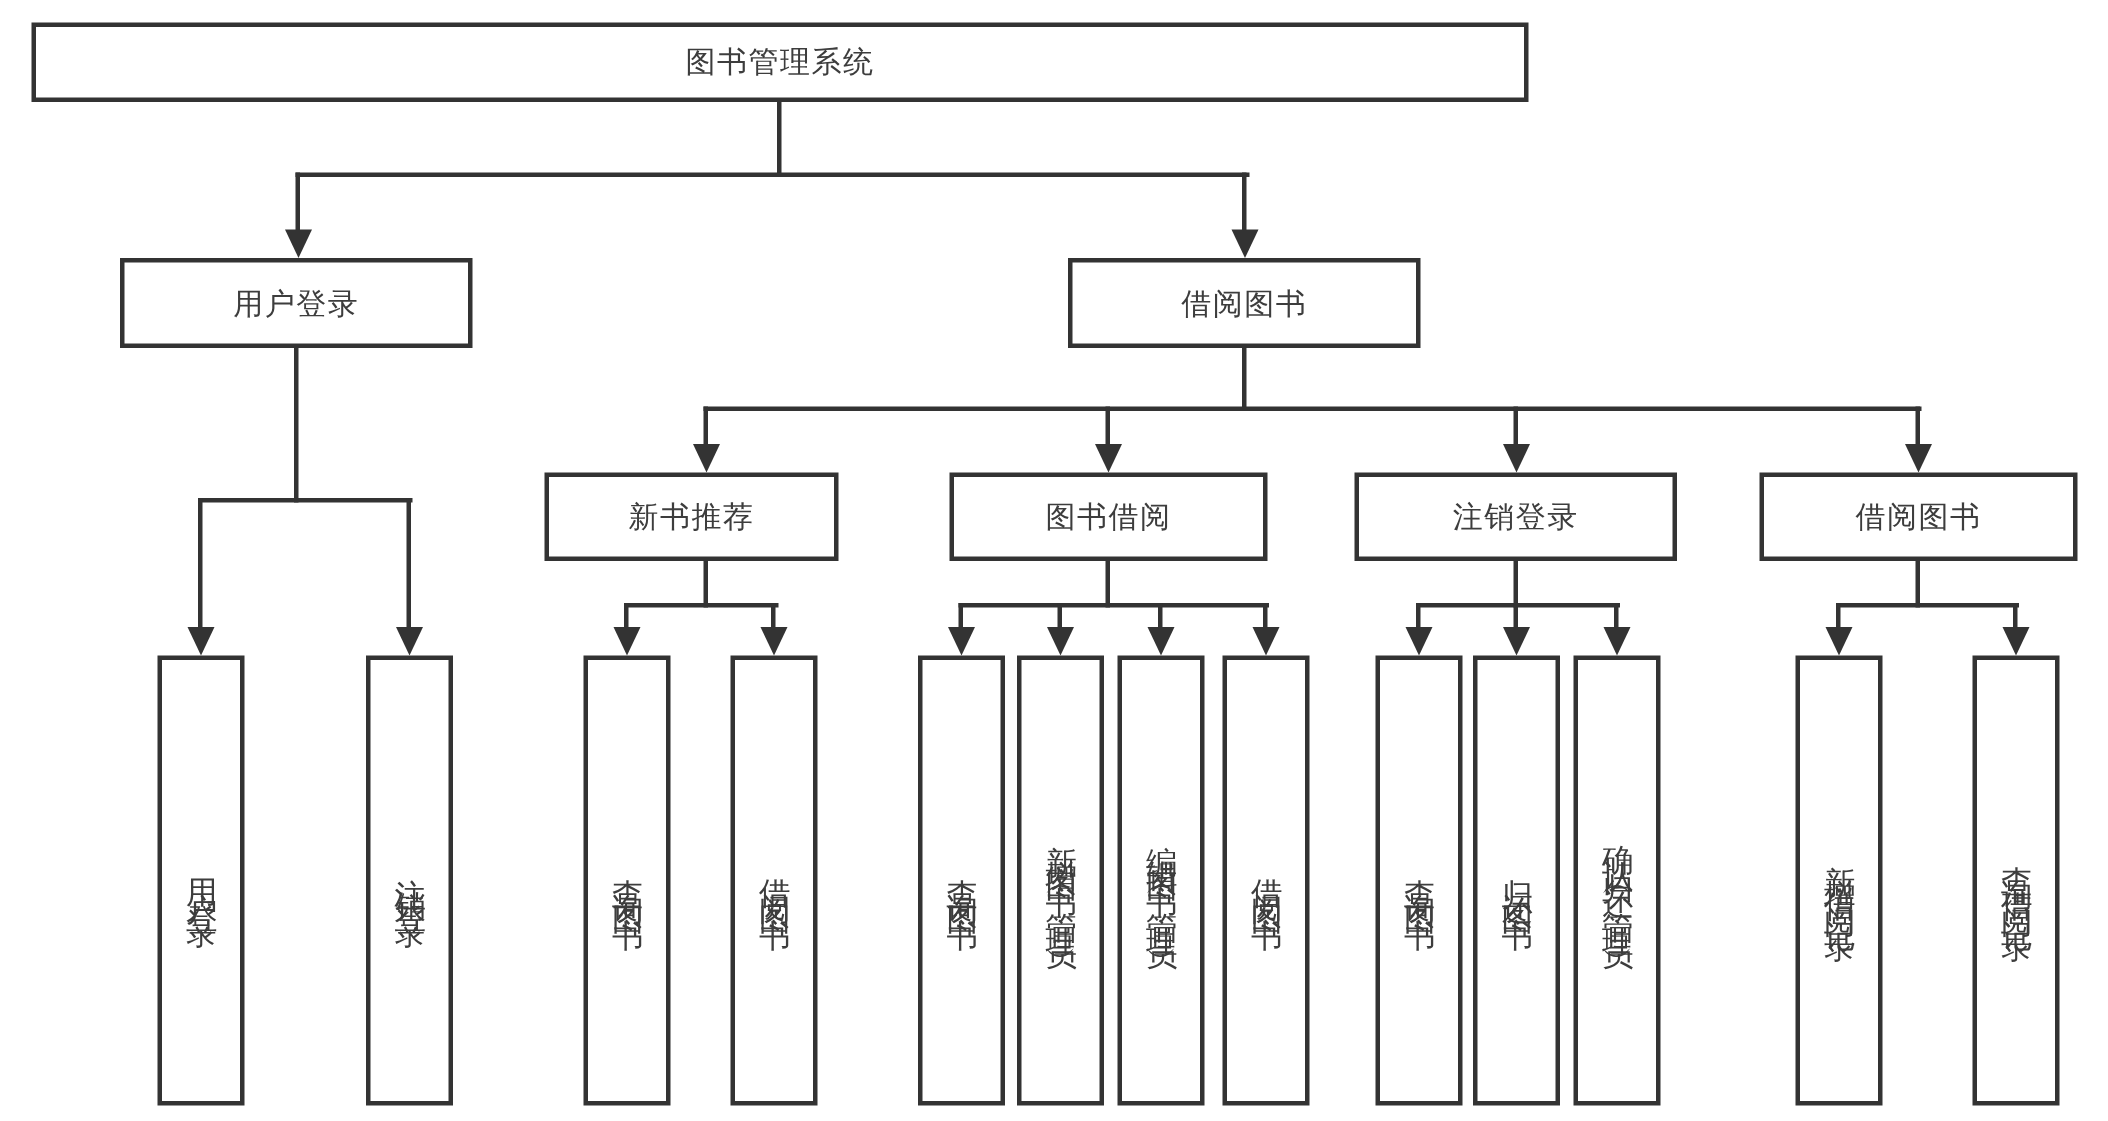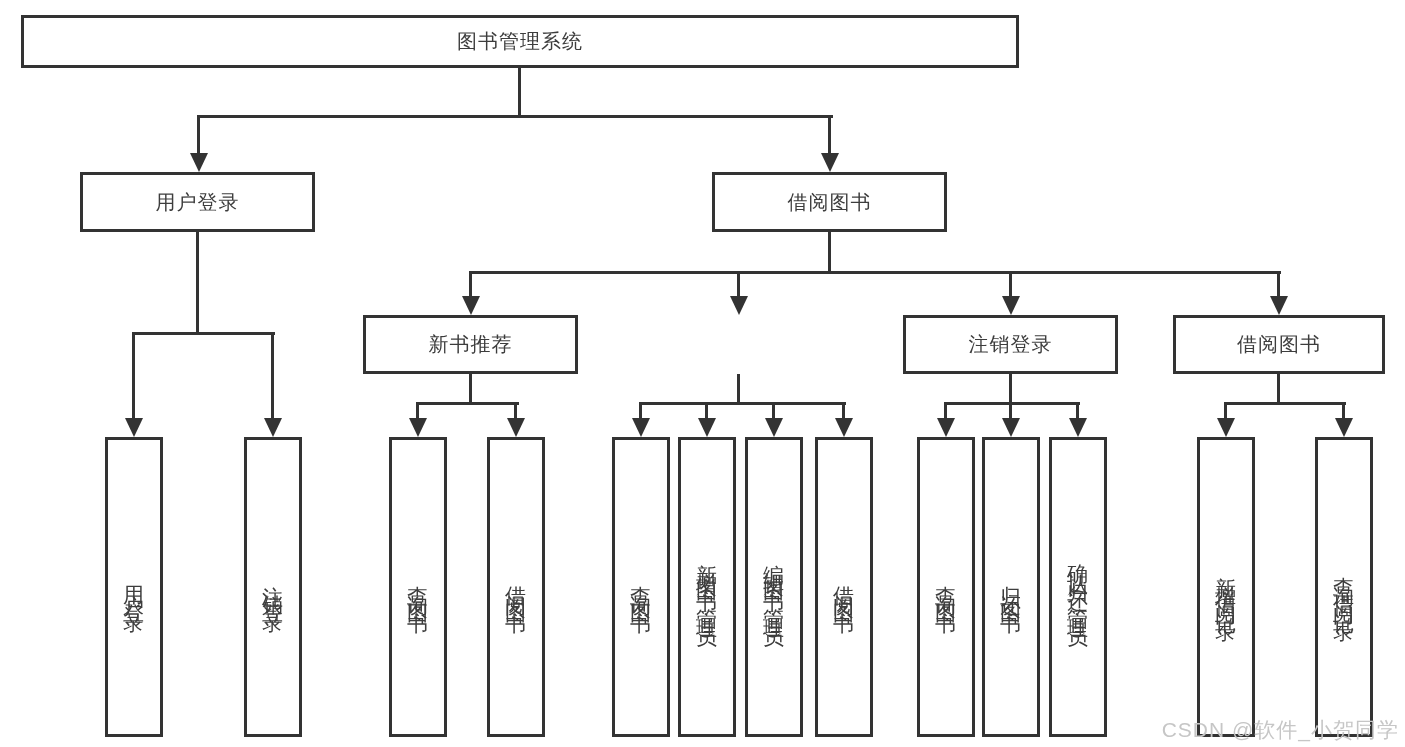--- a/index.html
+++ b/index.html
@@ -31,21 +31,22 @@
 </head>
 <body>
 
 <div class="canvas">
 
   <div class="box hd" style="left:21px;top:15px;width:998px;height:53px">图书管理系统</div>
 
   <div class="box hd" style="left:80px;top:172px;width:235px;height:60px">用户登录</div>
   <div class="box hd" style="left:712px;top:172px;width:235px;height:60px">借阅图书</div>
 
-  <div class="box hd" style="left:363px;top:315px;width:215px;height:59px">新书推荐</div>
+  <div class="box hd" style="left:363px;top:315px;width:196px;height:59px">新书推荐</div>
+  <div class="box hd" style="left:633px;top:315px;width:212px;height:59px">图书借阅</div>
   <div class="box hd" style="left:903px;top:315px;width:215px;height:59px">注销登录</div>
   <div class="box hd" style="left:1173px;top:315px;width:212px;height:59px">借阅图书</div>
 
   <div class="box leaf" style="left:105px">
     <span class="vtext">用户登录</span>
     </div>
   <div class="box leaf" style="left:244px">
     <span class="vtext">注销登录</span>
     </div>
 
@@ -138,15 +139,14 @@
   <div class="arrow" style="left:1002px;top:418px"></div>
   <div class="arrow" style="left:1069px;top:418px"></div>
 
   <div class="line" style="left:1277px;top:374px;width:3px;height:31px"></div>
   <div class="line" style="left:1224px;top:402px;width:122px;height:3px"></div>
   <div class="line" style="left:1224px;top:402px;width:3px;height:18px"></div>
   <div class="line" style="left:1342px;top:402px;width:3px;height:18px"></div>
   <div class="arrow" style="left:1217px;top:418px"></div>
   <div class="arrow" style="left:1335px;top:418px"></div>
 
-  <div class="watermark">CSDN @软件_小贺同学</div>
 
 </div>
 
 </body></html>

